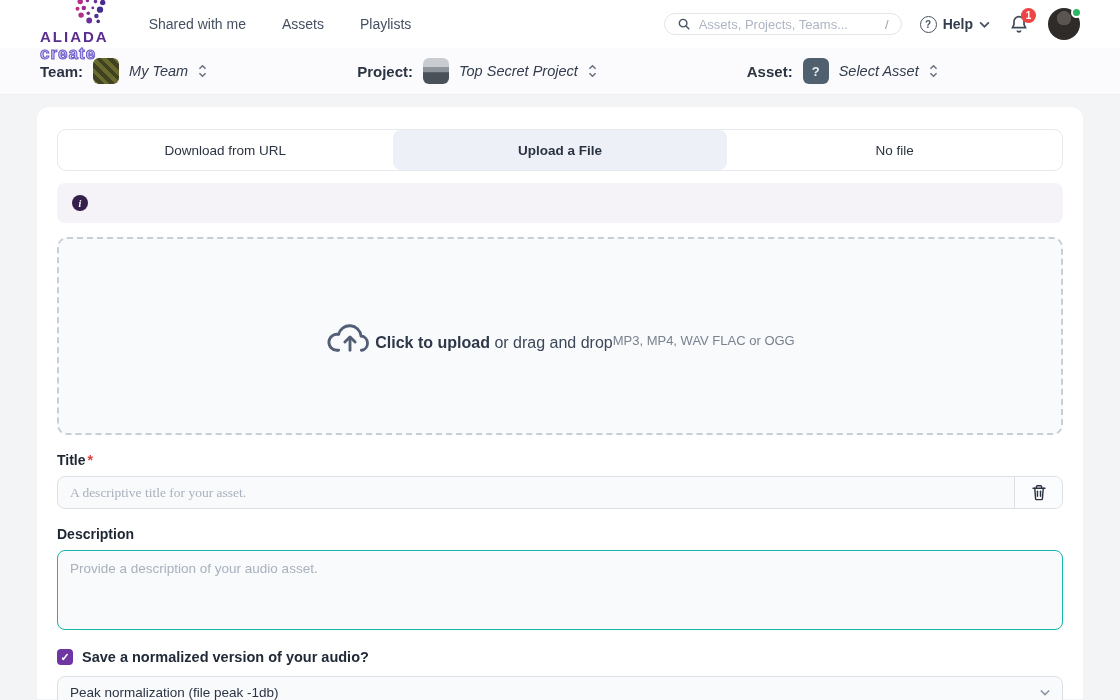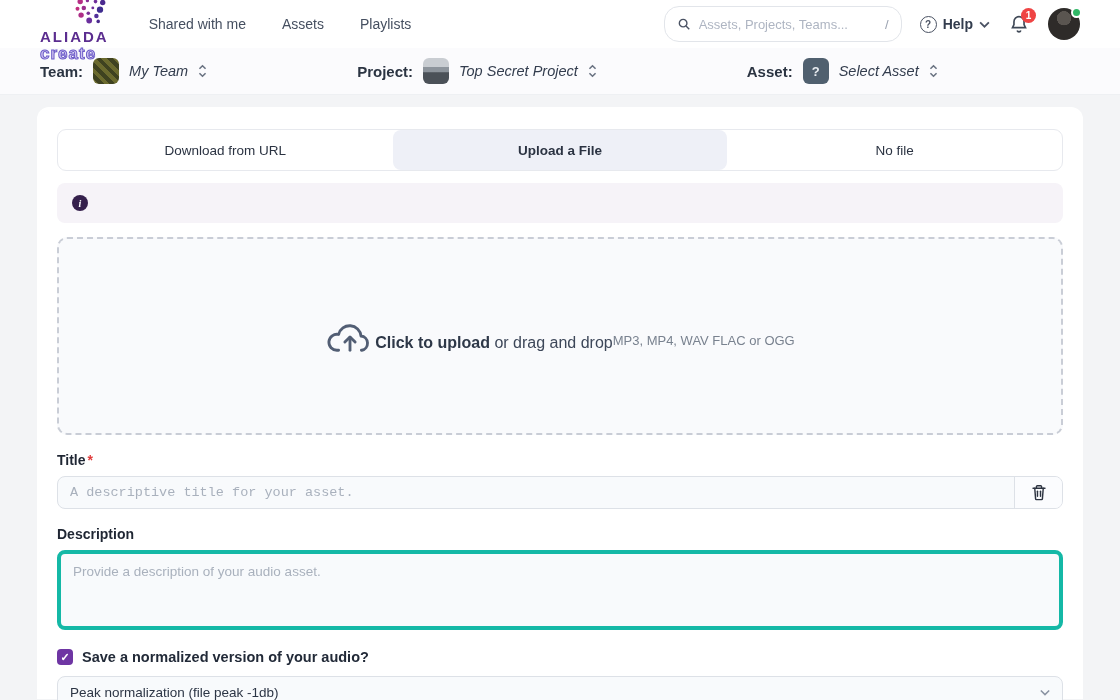--- a/index.html
+++ b/index.html
@@ -18,21 +18,21 @@
   .logo-text { line-height:1; }
   .logo-top { font-size:15px; font-weight:800; letter-spacing:2px; color:#5b2d8f; }
   .logo-bottom {
     font-size:17px; font-weight:800; letter-spacing:1px; margin-top:1px;
     color:#cfc4f0; -webkit-text-stroke:1px #6c5bc8;
   }
   .main-nav { display:flex; align-items:flex-start; gap:36px; margin-left:40px; }
   .main-nav span { font-size:14px; color:#454f60; cursor:pointer; }
   .top-right { margin-left:auto; display:flex; align-items:center; gap:18px; }
   .search-box {
-    width:238px; height:36px; border:1px solid #e2e5ea; border-radius:15px;
+    width:238px; height:22px; border:1px solid #e2e5ea; border-radius:15px;
     display:flex; align-items:center; padding:0 12px; gap:8px; background:#fff;
   }
   .search-box input {
     border:none; outline:none; flex:1; font-size:13px; color:#3c4557;
     font-family:"Liberation Sans", sans-serif; background:transparent; min-width:0;
   }
   .search-box input::placeholder { color:#aeb5c2; }
   .slash-hint { color:#9aa2b0; font-size:13px; }
   .help-group { display:flex; align-items:center; gap:6px; cursor:pointer; }
   .q-circle {
@@ -110,29 +110,29 @@
   .dz-cta b { color:#2e3848; font-weight:700; }
   .dz-formats { margin-top:9px; font-size:13px; color:#79828f; }
   .field-label { display:block; margin-top:17px; font-size:14px; font-weight:700; color:#1f2633; }
   .req { color:#e03b3b; margin-left:2px; }
   .input-group {
     margin-top:8px; display:flex; border:1px solid #dde1e7; border-radius:8px;
     background:#f8fafc; height:33px; overflow:hidden;
   }
   .input-group input {
     flex:1; border:none; outline:none; background:transparent; padding:0 12px;
-    font-size:13.5px; color:#333d4e; font-family:Liberation Mono, monospace;
+    font-size:13.5px; color:#333d4e; font-family:Liberation Serif, serif;
   }
   input::placeholder, textarea::placeholder { color:#a9b1bd; }
   .trash-btn {
     width:48px; border-left:1px solid #dde1e7; display:flex; align-items:center;
     justify-content:center; cursor:pointer; background:#fbfcfe;
   }
   textarea.desc {
-    margin-top:8px; width:100%; height:80px; border:4px solid #14b8a6; border-radius:8px;
+    margin-top:8px; width:100%; height:80px; border:1px solid #14b8a6; border-radius:8px;
     background:#f8fafc; resize:none; outline:none; padding:10px 12px;
     font-size:13.5px; color:#333d4e; font-family:"Liberation Sans", sans-serif;
   }
   .check-row { margin-top:15px; display:flex; align-items:center; gap:9px; cursor:pointer; }
   .checkbox {
     width:16px; height:16px; border-radius:4px; background:#6e35a3; color:#fff;
     display:flex; align-items:center; justify-content:center; font-size:11px; font-weight:700;
   }
   .check-label { font-size:14.5px; font-weight:700; color:#222a38; }
   .select-box {

